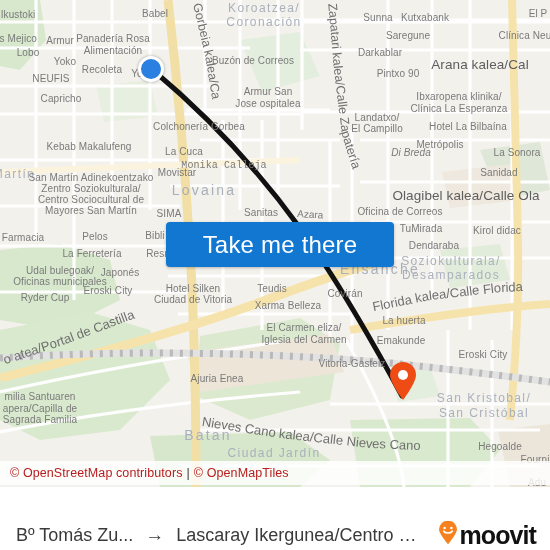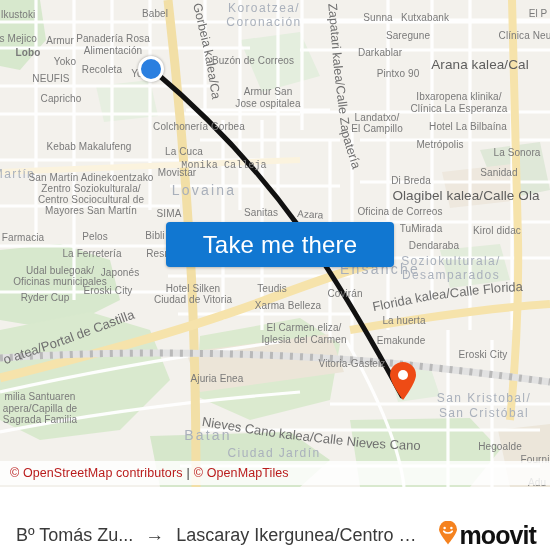--- a/index.html
+++ b/index.html
@@ -301,21 +301,21 @@
         <div class="label area-sm" style="left: 264px; top: 22px;">Coronación</div>
         <div class="label poi" style="left: 378px; top: 17px;">Sunna</div>
         <div class="label poi" style="left: 425px; top: 17px;">Kutxabank</div>
         <div class="label poi" style="left: 538px; top: 13px;">El P</div>
         <div class="label poi" style="left: 14px; top: 38px;">tas Mejico</div>
         <div class="label poi" style="left: 60px; top: 40px;">Armur</div>
         <div class="label poi" style="left: 113px; top: 38px;">Panadería Rosa</div>
         <div class="label poi" style="left: 113px; top: 50px;">Alimentación</div>
         <div class="label poi" style="left: 408px; top: 35px;">Saregune</div>
         <div class="label poi" style="left: 525px; top: 35px;">Clínica Neu</div>
-        <div class="label poi" style="left: 28px; top: 52px; font-weight: bold;">Lobo</div>
+        <div class="label poi" style="left: 28px; top: 52px;">Lobo</div>
         <div class="label poi" style="left: 65px; top: 61px;">Yoko</div>
         <div class="label poi" style="left: 380px; top: 52px;">Darkablar</div>
         <div class="label poi" style="left: 102px; top: 69px;">Recoleta</div>
         <div class="label poi" style="left: 137px; top: 73px;">Yo</div>
         <div class="label poi" style="left: 253px; top: 60px;">Buzón de Correos</div>
         <div class="label street-big" style="left: 480px; top: 64px;">Arana kalea/Cal</div>
         <div class="label poi" style="left: 51px; top: 78px;">NEUFIS</div>
         <div class="label poi" style="left: 398px; top: 73px;">Pintxo 90</div>
         <div class="label poi" style="left: 61px; top: 98px;">Capricho</div>
         <div class="label poi" style="left: 268px; top: 91px;">Armur San</div>
@@ -326,21 +326,21 @@
         <div class="label poi" style="left: 377px; top: 117px;">Landatxo/</div>
         <div class="label poi" style="left: 377px; top: 128px;">El Campillo</div>
         <div class="label poi" style="left: 468px; top: 126px;">Hotel La Bilbaína</div>
         <div class="label poi" style="left: 89px; top: 146px;">Kebab Makalufeng</div>
         <div class="label poi" style="left: 184px; top: 151px;">La Cuca</div>
         <div class="label poi" style="left: 440px; top: 144px;">Metrópolis</div>
         <div class="label poi" style="left: 517px; top: 152px;">La Sonora</div>
         <div class="label poi" style="left: 224px; top: 165px; font-family: Liberation Mono, monospace;">Monika Calleja</div>
         <div class="label poi" style="left: 177px; top: 172px;">Movistar</div>
         <div class="label area-sm" style="left: 14px; top: 174px;">Martín</div>
-        <div class="label poi" style="left: 411px; top: 180px;">Di Breda</div>
+        <div class="label poi" style="left: 411px; top: 152px; font-style: italic;">Di Breda</div>
         <div class="label poi" style="left: 499px; top: 172px;">Sanidad</div>
         <div class="label poi" style="left: 91px; top: 177px;">San Martín Adinekoentzako</div>
         <div class="label poi" style="left: 91px; top: 188px;">Zentro Soziokulturala/</div>
         <div class="label poi" style="left: 91px; top: 199px;">Centro Sociocultural de</div>
         <div class="label poi" style="left: 91px; top: 210px;">Mayores San Martín</div>
         <div class="label area" style="left: 204px; top: 190px;">Lovaina</div>
         <div class="label street-big" style="left: 466px; top: 195px;">Olagibel kalea/Calle Ola</div>
         <div class="label poi" style="left: 169px; top: 213px;">SIMA</div>
         <div class="label poi" style="left: 261px; top: 212px;">Sanitas</div>
         <div class="label poi" style="left: 400px; top: 211px;">Oficina de Correos</div>

